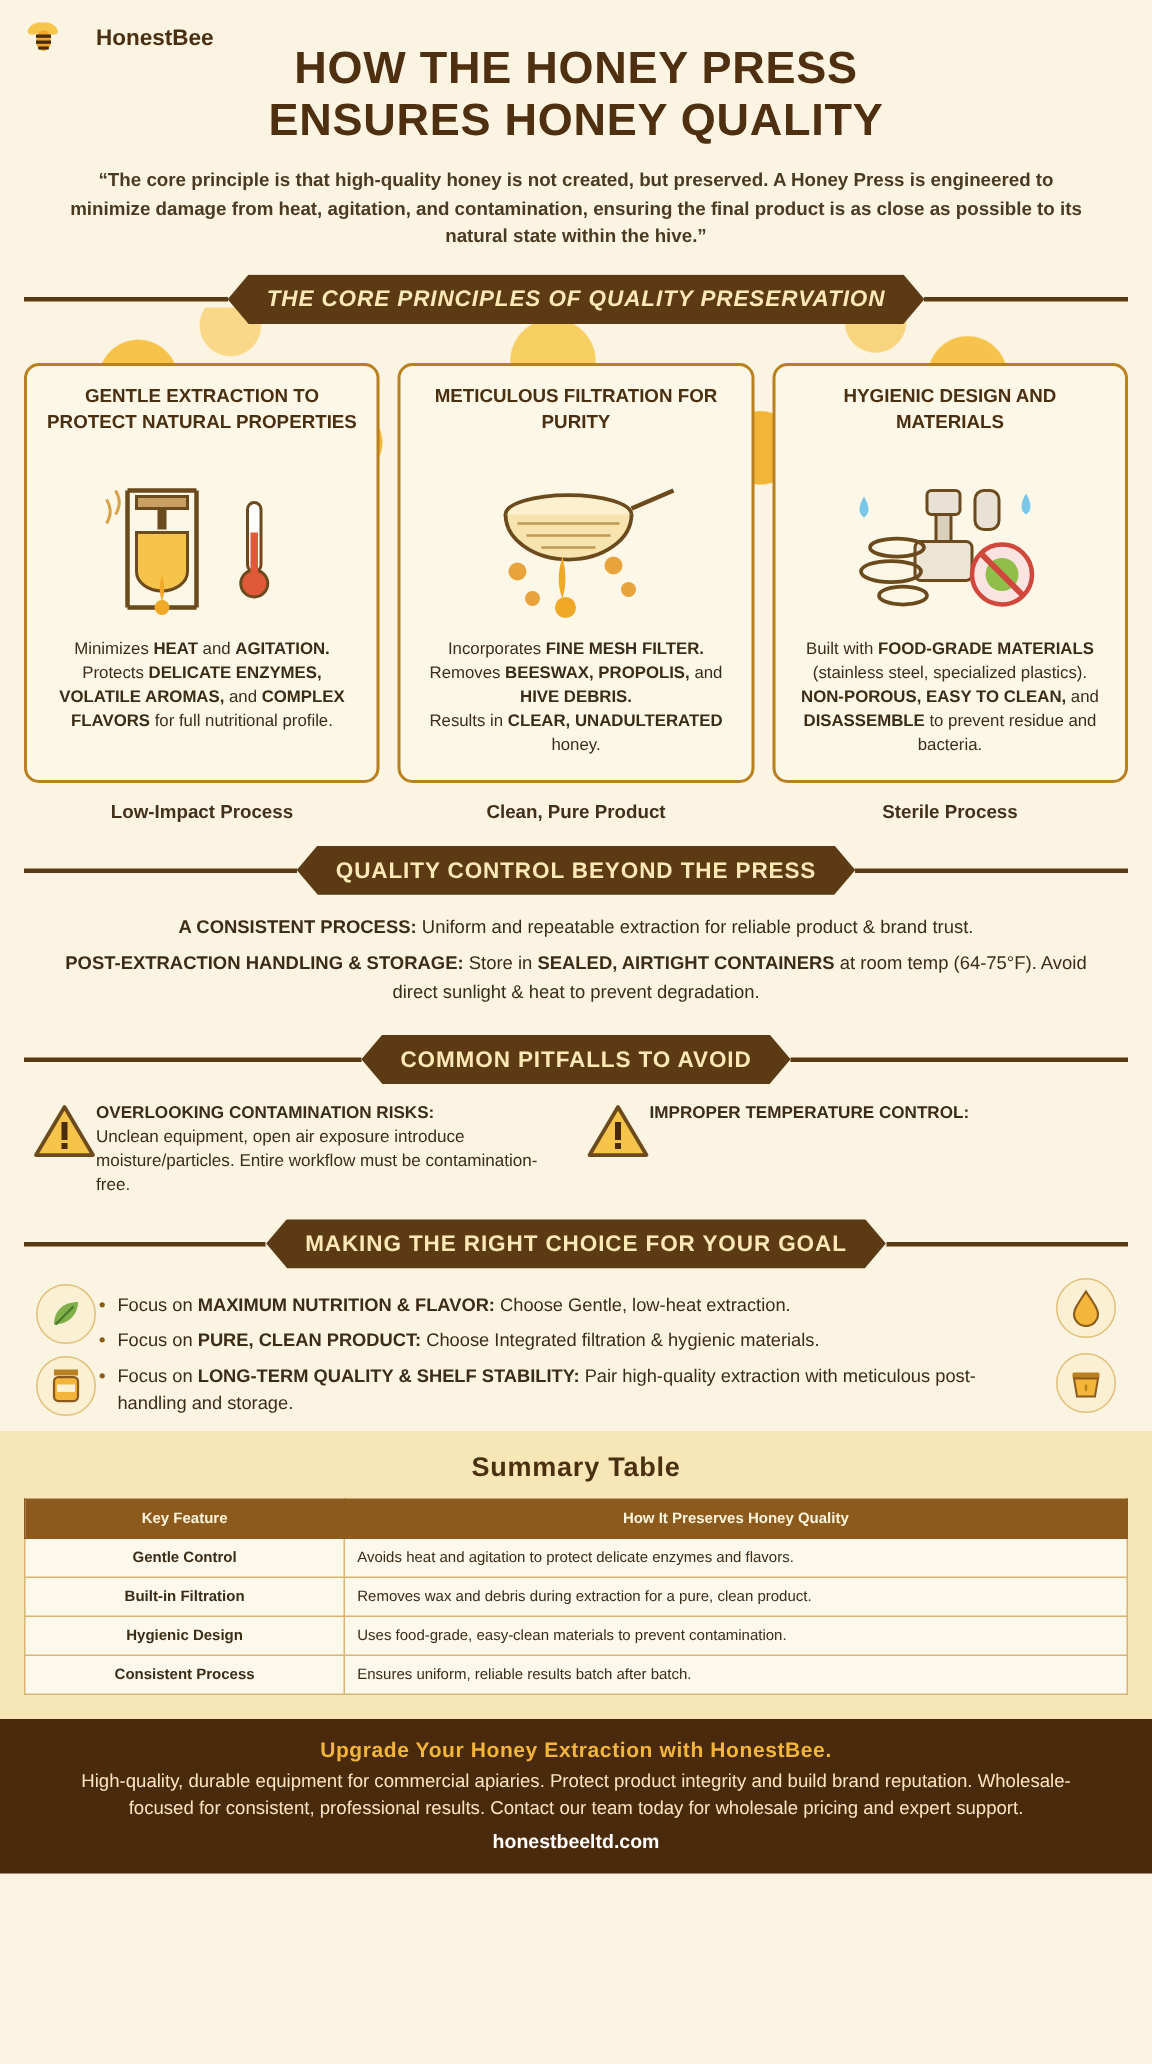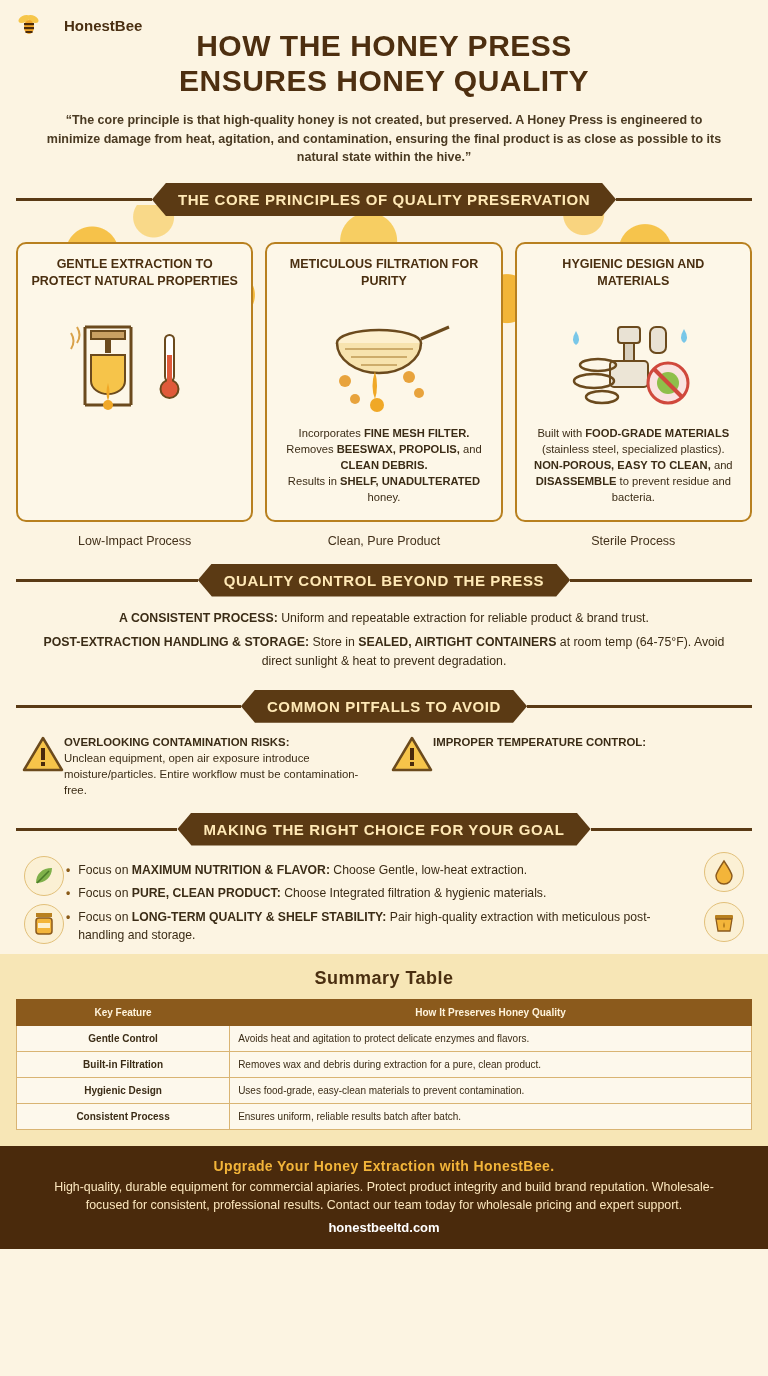--- a/index.html
+++ b/index.html
@@ -79,21 +79,21 @@
     border-radius: 10px;
     padding: 12px 10px 14px 10px;
     text-align: center;
   }
   .card-title { font-size: 12.5px; font-weight: bold; color: #4a2f10; line-height: 1.32; text-transform: uppercase; min-height: 50px; }
   .card-art { height: 120px; display: flex; align-items: center; justify-content: center; }
   .card-body { font-size: 11.2px; line-height: 1.42; color: #3b2c16; }
   .card-body b { color: #3b2c16; }
 
   .outcomes { display: flex; gap: 12px; padding: 12px 16px 0 16px; }
-  .outcome { flex: 1; text-align: center; font-size: 12.5px; font-weight: normal; color: #42301a; }
+  .outcome { flex: 1; text-align: center; font-size: 12.5px; font-weight: bold; color: #42301a; }
   .qc-text { padding: 12px 30px 0 30px; text-align: center; font-size: 12.3px; line-height: 1.55; color: #3b2c16; }
   .qc-text p { margin-bottom: 5px; }
 
   
   .pitfalls { display: flex; gap: 14px; padding: 12px 22px 0 22px; }
   .pitfall { flex: 1; display: flex; align-items: flex-start; }
   .warn-tri { flex: 0 0 auto; width: 42px; height: 38px; position: relative; }
   .pitfall-txt { font-size: 11.4px; line-height: 1.4; color: #3b2c16; }
   .pitfall-txt b { text-transform: uppercase; }
 
@@ -138,21 +138,21 @@
   </div>
 
   <div class="title">
     <div>How the Honey Press</div>
     <div>Ensures Honey Quality</div>
   </div>
   <div class="subtitle">“The core principle is that high-quality honey is not created, but preserved. A Honey Press is engineered to minimize damage from heat, agitation, and contamination, ensuring the final product is as close as possible to its natural state within the hive.”</div>
 
   <div class="comb-band"></div>
 
-  <div style="padding:16px 16px 12px 16px; position:relative; z-index:2;">
+  <div style="padding:16px 16px 12px 16px; position:relative; z-index:2;font-style:italic;">
     <div class="ribbon-wrap">
       <span class="ribbon">The Core Principles of Quality Preservation</span>
     </div>
   </div>
 
   <div class="cards">
 
     <div class="card">
       <div class="card-title">Gentle Extraction to Protect Natural Properties</div>
       <div class="card-art">
@@ -162,39 +162,40 @@
           <rect x="40" y="30" width="6" height="14" fill="#6b4a1d"></rect>
           <path d="M26 46 h34 v26 a17 13 0 0 1 -34 0 z" fill="#f6c44a" stroke="#6b4a1d" stroke-width="2"></path>
           <path d="M43 74 q3 10 0 18 q-3 -8 0 -18" fill="#f0a827"></path>
           <circle cx="43" cy="96" r="5" fill="#f0a827"></circle>
           <path d="M12 34 q5 -8 0 -16 M6 40 q5 -8 0 -16" stroke="#d9a24a" stroke-width="2" fill="none"></path>
           <rect x="100" y="26" width="9" height="46" rx="4.5" fill="#fff" stroke="#6b4a1d" stroke-width="2"></rect>
           <circle cx="104.5" cy="80" r="9" fill="#e05a3a" stroke="#6b4a1d" stroke-width="2"></circle>
           <rect x="102" y="46" width="5" height="30" fill="#e05a3a"></rect>
         </svg>
       </div>
+      <div class="card-body"><span>Minimizes <b>HEAT</b> and <b>AGITATION.</b><br>Protects <b>DELICATE ENZYMES, VOLATILE AROMAS,</b> and <b>COMPLEX FLAVORS</b> for full nutritional profile.</span></div>
     </div>
 
     <div class="card">
       <div class="card-title">Meticulous Filtration for Purity</div>
       <div class="card-art">
         <svg width="150" height="115" viewBox="0 0 150 115">
           <ellipse cx="70" cy="34" rx="42" ry="13" fill="#fdf0cf" stroke="#6b4a1d" stroke-width="2.5"></ellipse>
           <path d="M28 34 a42 30 0 0 0 84 0" fill="#f7e3ae" stroke="#6b4a1d" stroke-width="2.5"></path>
           <path d="M36 40 h68 M42 48 h56 M52 56 h36" stroke="#c09a55" stroke-width="1.6"></path>
           <path d="M112 30 l28 -12" stroke="#6b4a1d" stroke-width="3"></path>
           <path d="M66 62 q4 16 0 28 q-5 -12 0 -28" fill="#f0a827"></path>
           <circle cx="68" cy="96" r="7" fill="#f0a827"></circle>
           <circle cx="36" cy="72" r="6" fill="#e8a33c"></circle>
           <circle cx="100" cy="68" r="6" fill="#e8a33c"></circle>
           <circle cx="110" cy="84" r="5" fill="#e8a33c"></circle>
           <circle cx="46" cy="90" r="5" fill="#e8a33c"></circle>
         </svg>
       </div>
-      <div class="card-body"><span>Incorporates <b>FINE MESH FILTER.</b><br>Removes <b>BEESWAX, PROPOLIS,</b> and <b>CLEAN DEBRIS.</b><br>Results in <b>SHELF, UNADULTERATED</b> honey.</span></div>
+      <div class="card-body"><span>Incorporates <b>FINE MESH FILTER.</b><br>Removes <b>BEESWAX, PROPOLIS,</b> and <b>HIVE DEBRIS.</b><br>Results in <b>CLEAR, UNADULTERATED</b> honey.</span></div>
     </div>
 
     <div class="card">
       <div class="card-title">Hygienic Design and Materials</div>
       <div class="card-art">
         <svg width="150" height="115" viewBox="0 0 150 115">
           <path d="M18 22 q6 10 0 14 q-6 -4 0 -14" fill="#79c7e8"></path>
           <path d="M126 20 q6 10 0 14 q-6 -4 0 -14" fill="#79c7e8"></path>
           <rect x="60" y="18" width="22" height="16" rx="3" fill="#e9e2d4" stroke="#6b4a1d" stroke-width="2"></rect>
           <rect x="66" y="34" width="10" height="18" fill="#d8cfbd" stroke="#6b4a1d" stroke-width="2"></rect>

